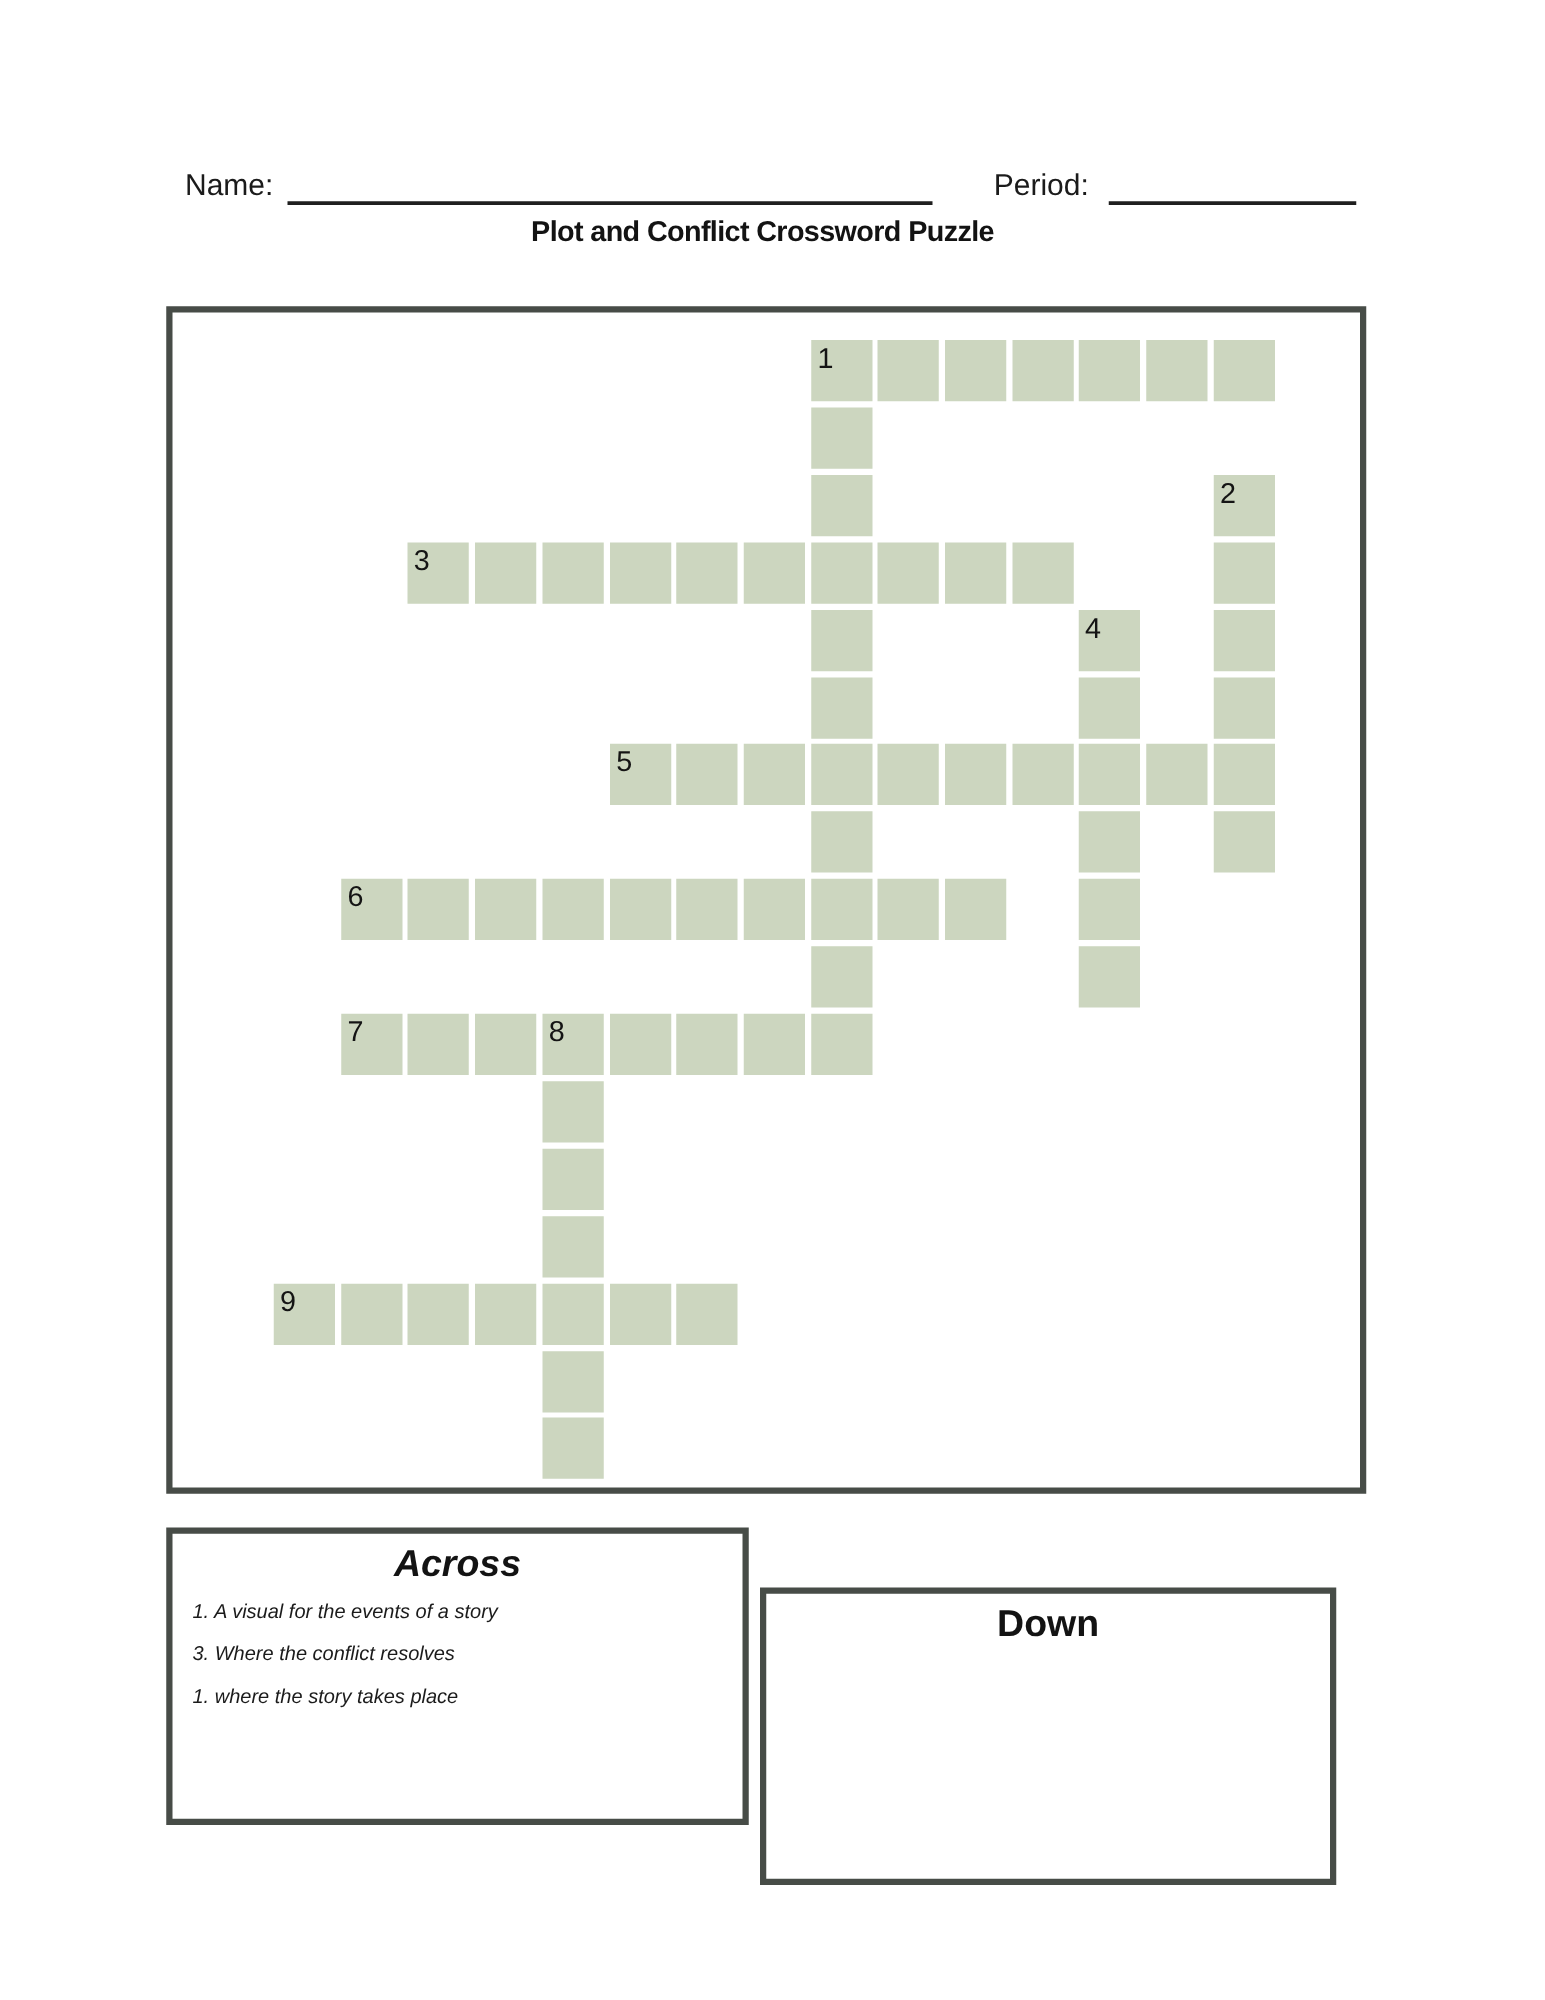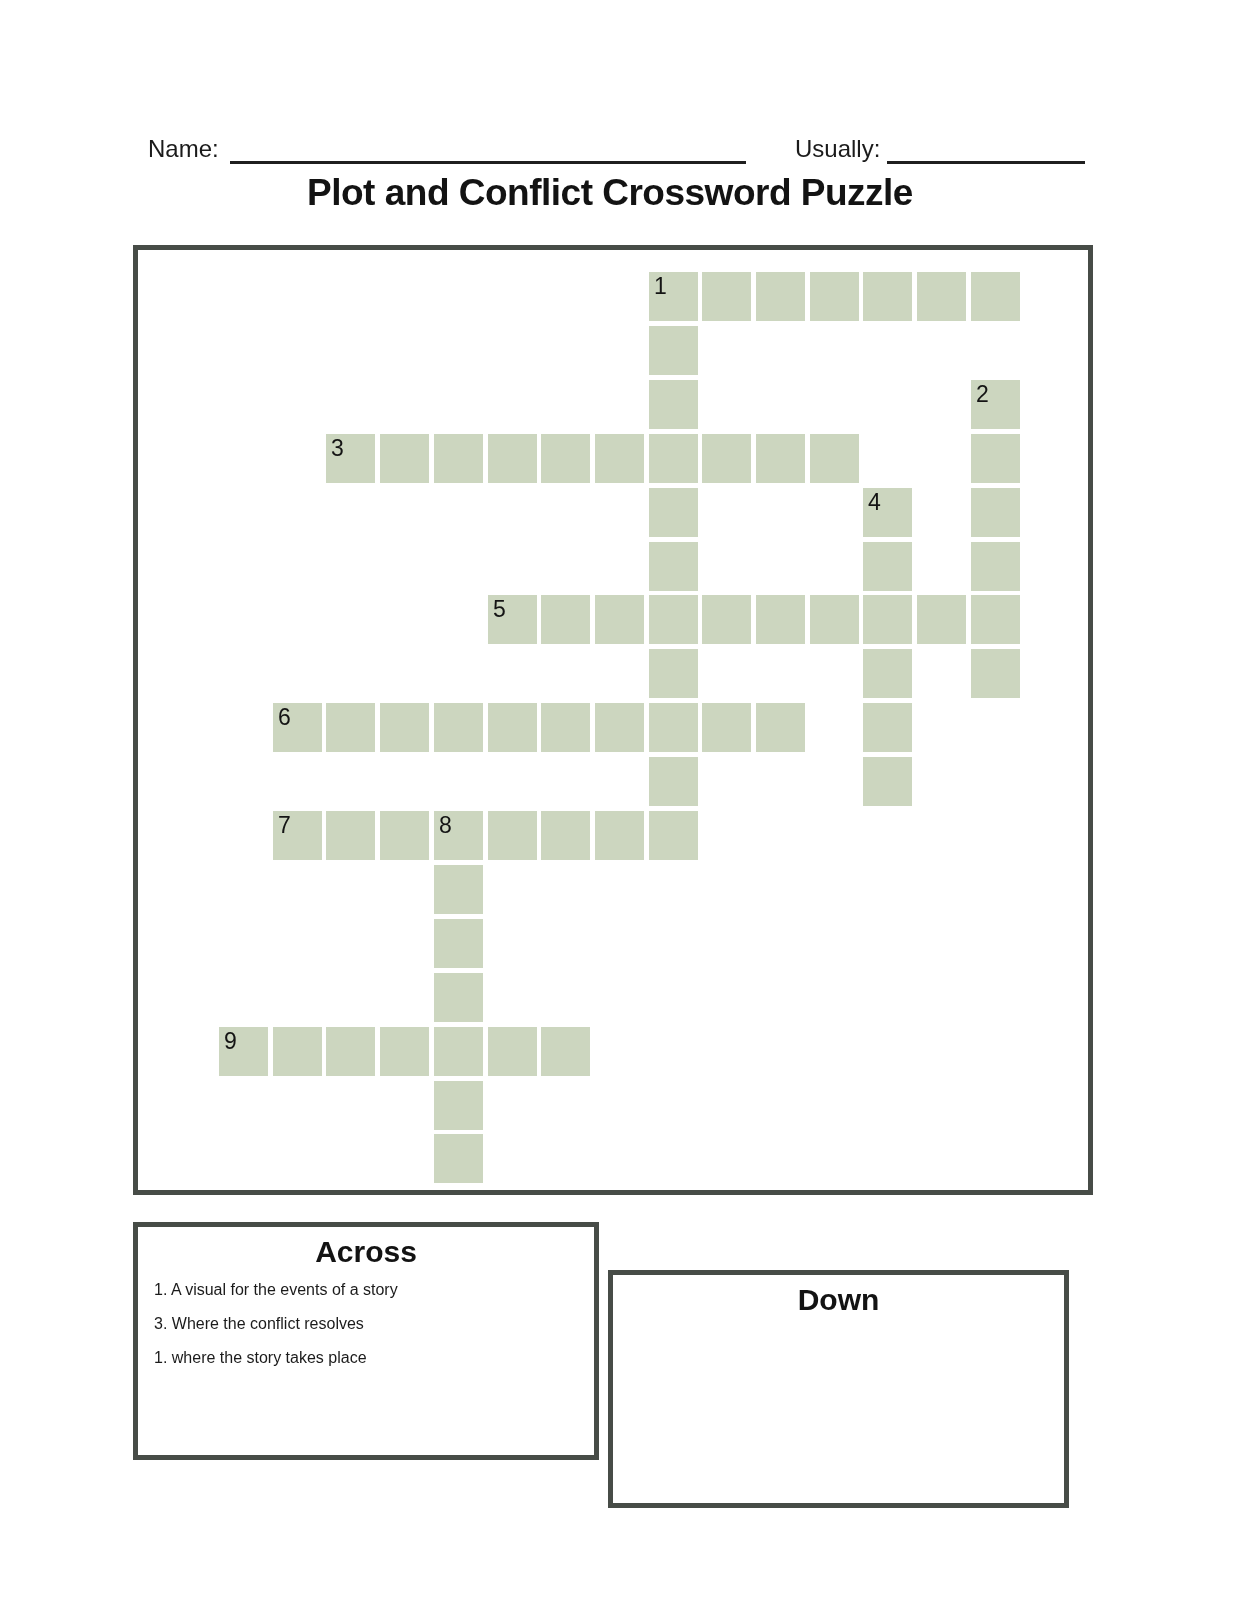--- a/index.html
+++ b/index.html
@@ -9,21 +9,21 @@
     background:#ffffff;
     font-family:"Liberation Sans", sans-serif;
     color:#1b1b1b;
     overflow:hidden;
   }
   
   .field-label{position:absolute;font-size:24px;color:#1b1b1b;white-space:nowrap;}
   .fill-line{position:absolute;border-bottom:3px solid #1f1f1f;height:0;}
   .page-title{
     position:absolute;left:0;top:172px;width:100%;
-    text-align:center;font-size:37px;font-weight:700;color:#131313;
+    text-align:center;font-size:23px;font-weight:700;color:#131313;
     letter-spacing:-0.5px;
   }
   
   .grid-box{
     position:absolute;left:133px;top:245px;width:960px;height:950px;
     border:5px solid #474c47;background:#ffffff;box-sizing:border-box;
   }
   .cell{
     position:absolute;width:49px;height:49px;
     box-sizing:border-box;
@@ -31,38 +31,38 @@
   .cell .num{
     position:absolute;left:5px;top:1px;
     font-size:23px;line-height:27px;color:#141414;
   }
   
   .clue-box{
     position:absolute;top:1222px;height:238px;
     border:5px solid #474c47;background:#ffffff;box-sizing:border-box;
     padding:6px 16px 0 16px;
   }
-  .clue-box.across{left:133px;width:466px;}
+  .clue-box.across{left:133px;width:466px;font-style:italic;}
   .clue-box.down{left:608px;width:461px;margin-top:48px;}
   .clue-title{
     text-align:center;font-size:30px;font-weight:700;color:#131313;
     margin:2px 0 4px 0;
   }
   .clue-list{font-size:16px;line-height:34px;color:#1b1b1b;}
   .clue-list div{white-space:normal;}
 </style>
 </head>
 <body>
 
 <div class="page">
 
   <span class="field-label" style="left:148px;top:135px;">Name:</span>
   <div class="fill-line" style="left:230px;top:161px;width:516px;"></div>
 
-  <span class="field-label" style="left:795px;top:135px;">Usually:</span>
+  <span class="field-label" style="left:795px;top:135px;">Period:</span>
   <div class="fill-line" style="left:887px;top:161px;width:198px;"></div>
 
   <div class="page-title">Plot and Conflict Crossword Puzzle</div>
 
   <div class="grid-box">
       <div class="cell" style="left: 511px; top: 22px; background: rgb(204, 214, 191);">
         <span class="num">1</span>
       </div>
       <div class="cell" style="left: 564px; top: 22px; background: rgb(204, 214, 191);"></div>
       <div class="cell" style="left: 618px; top: 22px; background: rgb(204, 214, 191);"></div>

